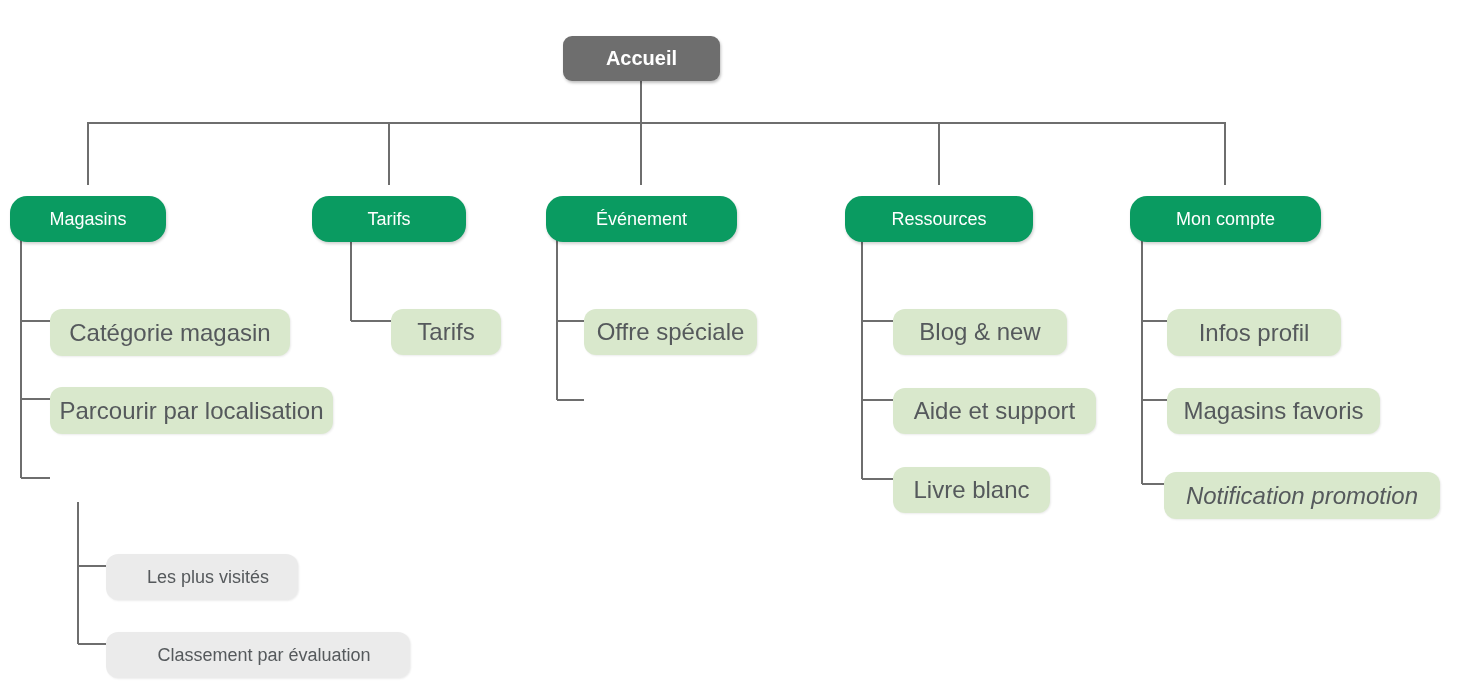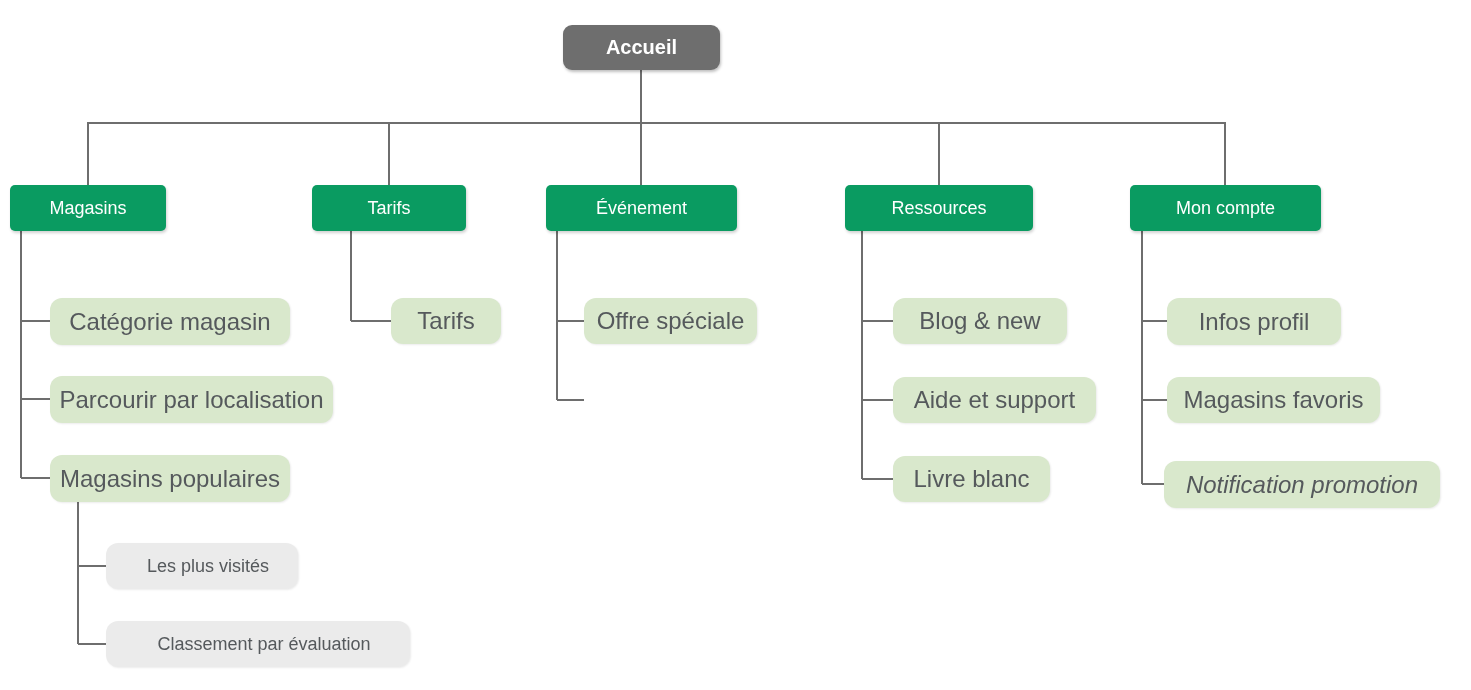--- a/index.html
+++ b/index.html
@@ -31,34 +31,35 @@
     width: 1471px; height: 690px;
   }
   .node {
     position: absolute;
     display: flex;
     align-items: center;
     justify-content: center;
     text-align: center;
     white-space: nowrap;
     cursor: default;
+    margin-top: 11px;
   }
   .lvl-root {
     background: var(--root-bg);
     color: var(--root-text);
     font-size: 20px;
     font-weight: bold;
     border-radius: 9px;
     box-shadow: 1px 2px 3px rgba(0,0,0,0.25);
   }
   .lvl-branch {
     background: var(--branch-bg);
     color: var(--branch-text);
     font-size: 18px;
-    border-radius: 5px;
+    border-radius: 17px;
     box-shadow: 1px 2px 3px rgba(0,0,0,0.18);
   }
   .lvl-child {
     background: var(--child-bg);
     color: var(--child-text);
     font-size: 24px;
     border-radius: 12px;
     box-shadow: 1px 1px 2px rgba(0,0,0,0.08);
   }
   .lvl-grandchild {
@@ -128,21 +129,20 @@
   <div class="node lvl-root" style="left:563px; top:25px; width:157px; height:45px;">Accueil</div>
 
   <div class="node lvl-branch" style="left:10px; top:185px; width:156px; height:46px;">Magasins</div>
   <div class="node lvl-branch" style="left:312px; top:185px; width:154px; height:46px;">Tarifs</div>
   <div class="node lvl-branch" style="left:546px; top:185px; width:191px; height:46px;">Événement</div>
   <div class="node lvl-branch" style="left:1130px; top:185px; width:191px; height:46px;">Mon compte</div>
   <div class="node lvl-branch" style="left:845px; top:185px; width:188px; height:46px;">Ressources</div>
 
   <div class="node lvl-child" style="left:50px; top:298px; width:240px; height:47px;">Catégorie magasin</div>
   <div class="node lvl-child" style="left:50px; top:376px; width:283px; height:47px;">Parcourir par localisation</div>
-  <div class="node lvl-child" style="left:50px; top:455px; width:240px; height:47px;">Magasins populaires</div>
 
   <div class="node lvl-grandchild" style="left:106px; top:543px; width:192px; height:46px;">Les plus visités</div>
   <div class="node lvl-grandchild" style="left:106px; top:621px; width:304px; height:46px;">Classement par évaluation</div>
 
   <div class="node lvl-child" style="left:391px; top:298px; width:110px; height:46px;">Tarifs</div>
 
   <div class="node lvl-child" style="left:584px; top:298px; width:173px; height:46px;">Offre spéciale</div>
 
   <div class="node lvl-child" style="left:893px; top:298px; width:174px; height:46px;">Blog &amp; new</div>
   <div class="node lvl-child" style="left:893px; top:377px; width:203px; height:46px;">Aide et support</div>

